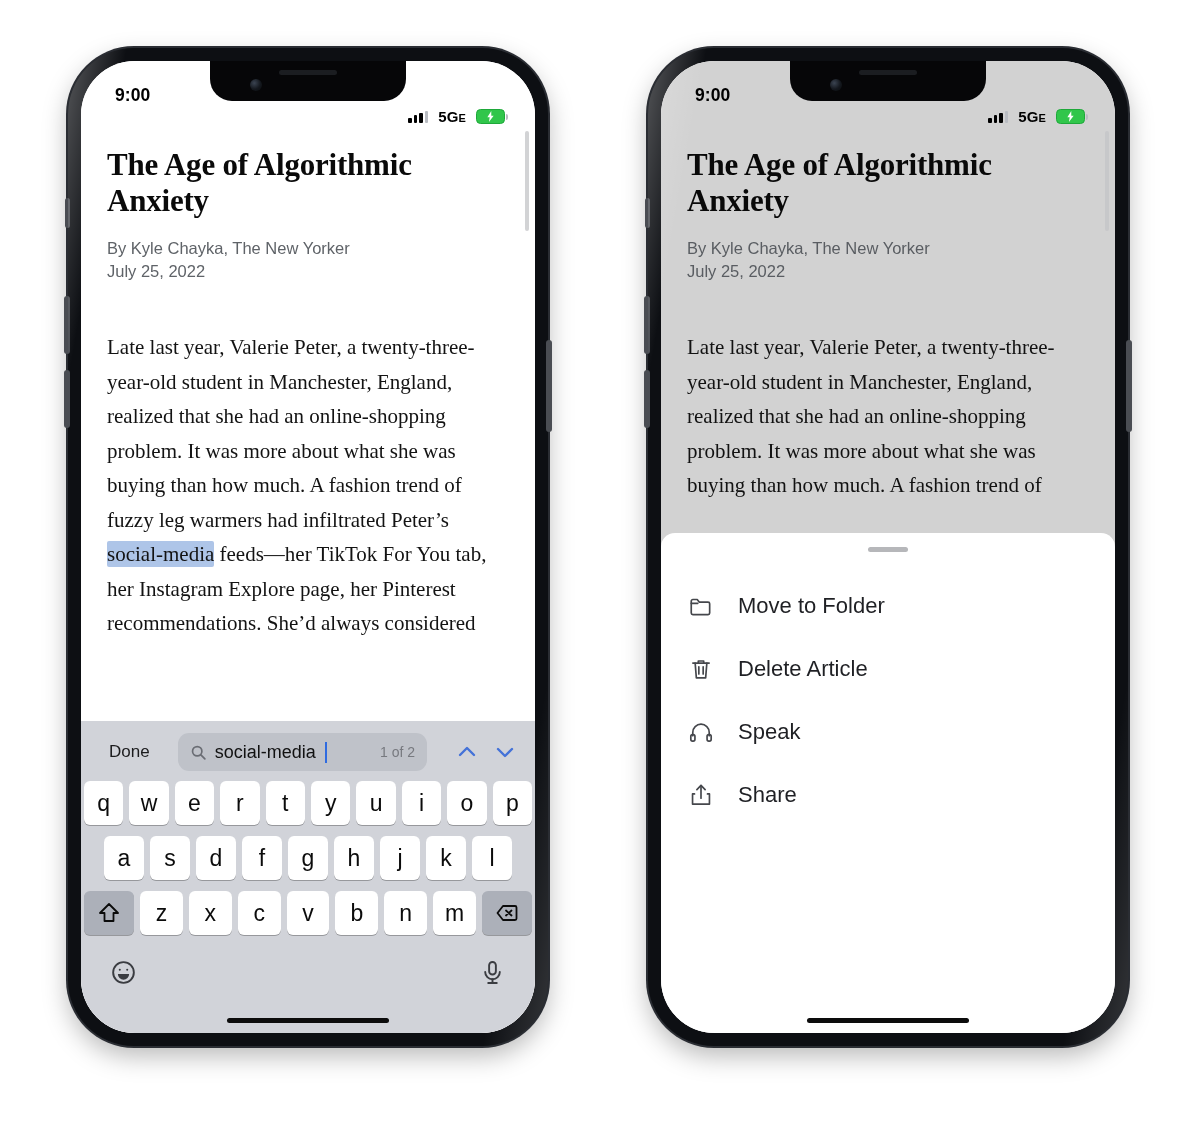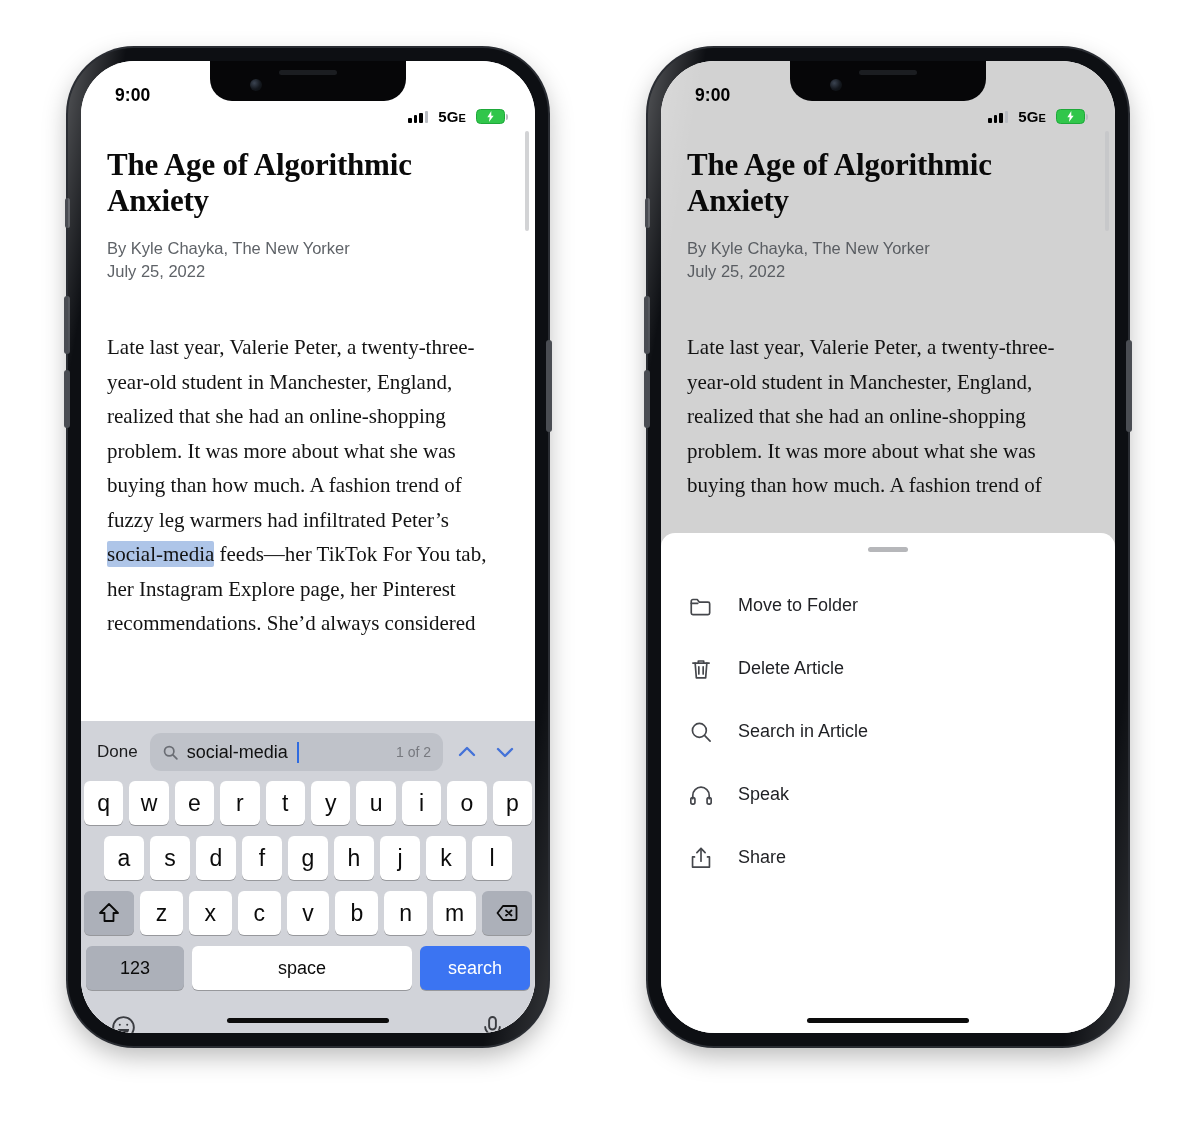--- a/index.html
+++ b/index.html
@@ -120,22 +120,22 @@
     width: 4px; height: 100px; border-radius: 2px; background: #d2d3d5;
     z-index: 12;
   }
 
   
   .findbar {
     position: absolute; left: 0; right: 0; bottom: 0;
     height: 312px; background: #d1d3d9; z-index: 20;
   }
   .find-row {
-    display: flex; align-items: center; gap: 12px;
-    padding: 12px 16px 8px 16px;
+    display: flex; align-items: center; gap: 28px;
+    padding: 12px 16px 8px 28px;
   }
   .done-btn { font-size: 17px; color: #1c1c1e; white-space: nowrap; }
   .find-field {
     flex: 1; display: flex; align-items: center; gap: 8px;
     background: #bfc2c9; border-radius: 11px; height: 38px; padding: 0 12px;
   }
   .find-field .mag { width: 17px; height: 17px; stroke: #6a6d74; }
   .find-text { font-size: 18px; color: #111; white-space: nowrap; }
   .caret {
     display: inline-block; width: 2px; height: 21px;
@@ -179,21 +179,21 @@
   .grabber {
     width: 40px; height: 5px; border-radius: 3px; background: #b6b7ba;
     margin: 0 auto 22px auto;
   }
   .sheet-item {
     display: flex; align-items: center; gap: 24px;
     height: 63px; padding: 0 26px;
   }
   .sheet-item .glyph { width: 27px; height: 27px; display: flex; align-items: center; justify-content: center; }
   .sheet-item .glyph svg { width: 26px; height: 26px; stroke: #45474c; fill: none; stroke-width: 1.55; stroke-linecap: round; stroke-linejoin: round; }
-  .sheet-label { font-size: 18px; color: #1f2024; }
+  .sheet-label { font-size: 22px; color: #1f2024; }
 
   
   .home-ind {
     position: absolute; bottom: 10px; left: 50%; transform: translateX(-50%);
     width: 162px; height: 5.5px; border-radius: 3px; background: #0c0c0c; z-index: 40;
   }
 </style>
 </head>
 <body>
 
@@ -302,25 +302,20 @@
                 <div class="key">n</div>
                 <div class="key">m</div>
               </div>
             <div class="key fn">
               <svg class="ico" viewBox="0 0 24 24">
                 <path d="M8 5 H20 a1.5 1.5 0 0 1 1.5 1.5 v11 A1.5 1.5 0 0 1 20 19 H8 L2.5 12 Z" stroke-linejoin="round"></path>
                 <path d="M11 9.5 L16.5 14.5 M16.5 9.5 L11 14.5" stroke-linecap="round"></path>
               </svg>
             </div>
           </div>
-          <div class="kb-row r4">
-            <div class="key wide123">123</div>
-            <div class="key space">space</div>
-            <div class="key search">search</div>
-          </div>
           <div class="kb-bottom">
             <svg viewBox="0 0 24 24">
               <circle cx="12" cy="12" r="9.2"></circle>
               <circle cx="8.7" cy="9.6" r=".9" fill="#3a3c41" stroke="none"></circle>
               <circle cx="15.3" cy="9.6" r=".9" fill="#3a3c41" stroke="none"></circle>
               <path d="M7 13.4 h10 a5 5 0 0 1 -10 0 z" fill="#3a3c41" stroke="none"></path>
             </svg>
             <svg viewBox="0 0 24 24">
               <rect x="9" y="2.6" width="6" height="11.2" rx="3"></rect>
               <path d="M5.5 11.5 a6.5 6.5 0 0 0 13 0" stroke-linecap="round"></path>
@@ -397,29 +392,20 @@
                   <path d="M9.5 6.5V4.6h5v1.9"></path>
                   <path d="M6.6 6.5 7.7 20.2h8.6L17.4 6.5"></path>
                   <path d="M10 10v6.6M14 10v6.6"></path>
                 </svg>
               </span>
               <span class="sheet-label">Delete Article</span>
             </div>
             <div class="sheet-item">
               <span class="glyph">
                 <svg viewBox="0 0 24 24">
-                  <circle cx="10.5" cy="10.5" r="6.4"></circle>
-                  <path d="M15.2 15.2 20.4 20.4"></path>
-                </svg>
-              </span>
-              <span class="sheet-label">Search in Article</span>
-            </div>
-            <div class="sheet-item">
-              <span class="glyph">
-                <svg viewBox="0 0 24 24">
                   <path d="M4.4 15.4v-3a7.6 7.6 0 0 1 15.2 0v3"></path>
                   <rect x="2.6" y="14.4" width="3.8" height="6" rx="1.6"></rect>
                   <rect x="17.6" y="14.4" width="3.8" height="6" rx="1.6"></rect>
                 </svg>
               </span>
               <span class="sheet-label">Speak</span>
             </div>
             <div class="sheet-item">
               <span class="glyph">
                 <svg viewBox="0 0 24 24">

